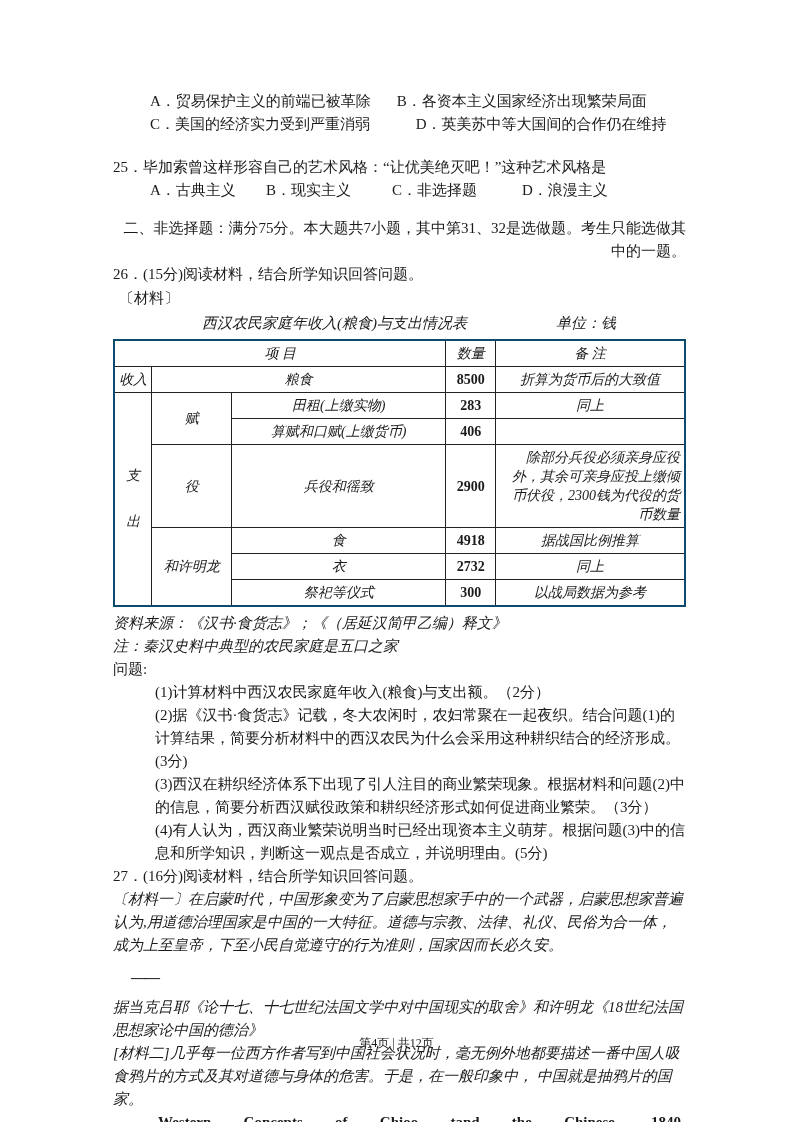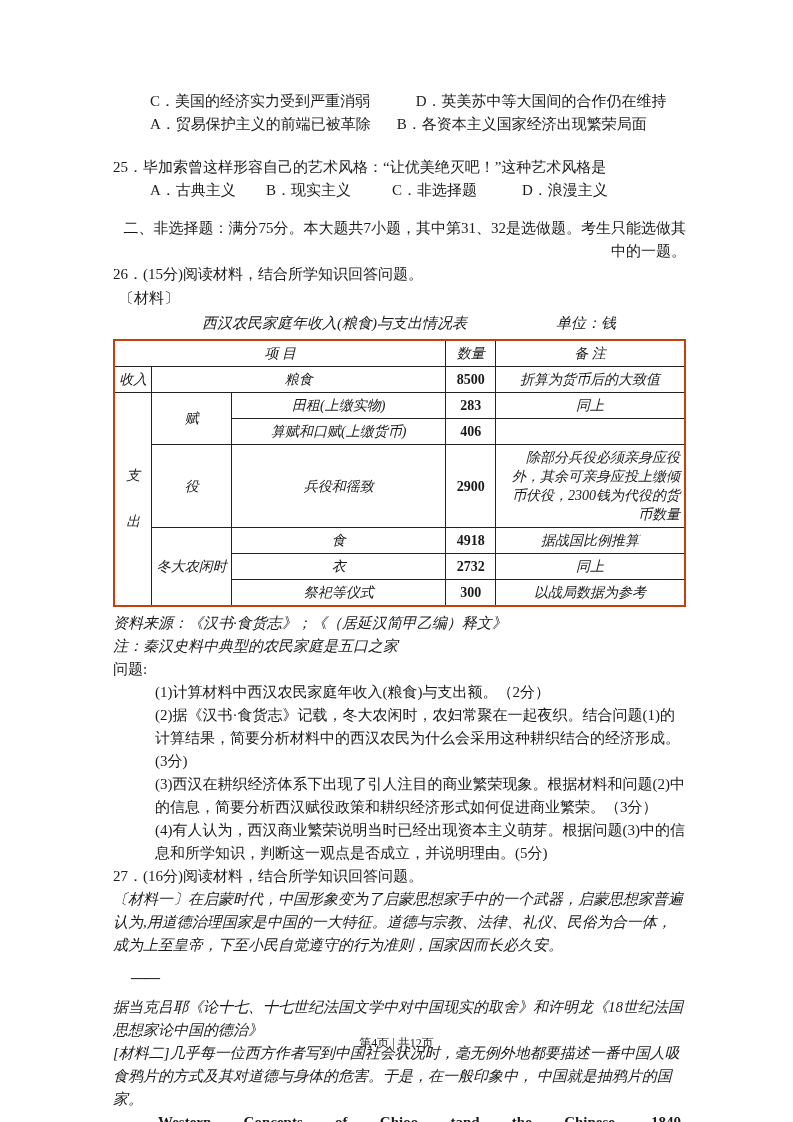--- a/index.html
+++ b/index.html
@@ -38,48 +38,48 @@
     line-height: 19px;
   }
   table.fin th, table.fin td {
     border: 1px solid #222;
     text-align: center;
     vertical-align: middle;
     padding: 3px 4px;
     font-style: italic;
     font-weight: normal;
   }
-  table.fin { border: 2px solid #c2410c; }
+  table.fin { border: 2px solid #0c4a6e; }
   table.fin .qty { font-weight: bold; font-style: normal; }
   table.fin .l { text-align: right; }
   table.fin .vert { white-space: pre-line; line-height: 46px; }
   .src { margin-top: 5px; font-family: Liberation Serif, serif; }
   .subq { margin-left: 42px; }
   .dashline { margin: 9px 0 7px 18px; font-weight: bold; letter-spacing: -1px; }
   .en-just { font-weight: bold; padding-left: 15px; text-align: justify; text-align-last: justify; }
   .footer {
     position: absolute;
     top: 1032px; left: 0; right: 0;
     text-align: center;
     font-size: 12px;
   }
 </style>
 </head>
 <body>
 
 <div class="page">
   <div class="content">
 
+    <div class="opt24">
+      <span class="first">A．贸易保护主义的前端已被革除</span>
+      <span>B．各资本主义国家经济出现繁荣局面</span>
+    </div>
     <div class="opt24 second">
       <span class="first">C．美国的经济实力受到严重消弱</span>
       <span>D．英美苏中等大国间的合作仍在维持</span>
-    </div>
-    <div class="opt24">
-      <span class="first">A．贸易保护主义的前端已被革除</span>
-      <span>B．各资本主义国家经济出现繁荣局面</span>
     </div>
 
     <div class="q25-stem">25．毕加索曾这样形容自己的艺术风格：“让优美绝灭吧！”这种艺术风格是</div>
     <div class="q25-opts">
       <span>A．古典主义</span>
       <span>B．现实主义</span>
       <span>C．非选择题</span>
       <span>D．浪漫主义</span>
     </div>
 
@@ -126,21 +126,21 @@
           <td class="qty">406</td>
           <td></td>
         </tr>
         <tr>
           <td>役</td>
           <td>兵役和徭致</td>
           <td class="qty">2900</td>
           <td class="l">除部分兵役必须亲身应役外，其余可亲身应投上缴倾币伏役，2300钱为代役的货币数量</td>
         </tr>
         <tr>
-          <td rowspan="3">冬大农闲时</td>
+          <td rowspan="3">和许明龙</td>
           <td>食</td>
           <td class="qty">4918</td>
           <td>据战国比例推算</td>
         </tr>
         <tr>
           <td>衣</td>
           <td class="qty">2732</td>
           <td>同上</td>
         </tr>
         <tr>

